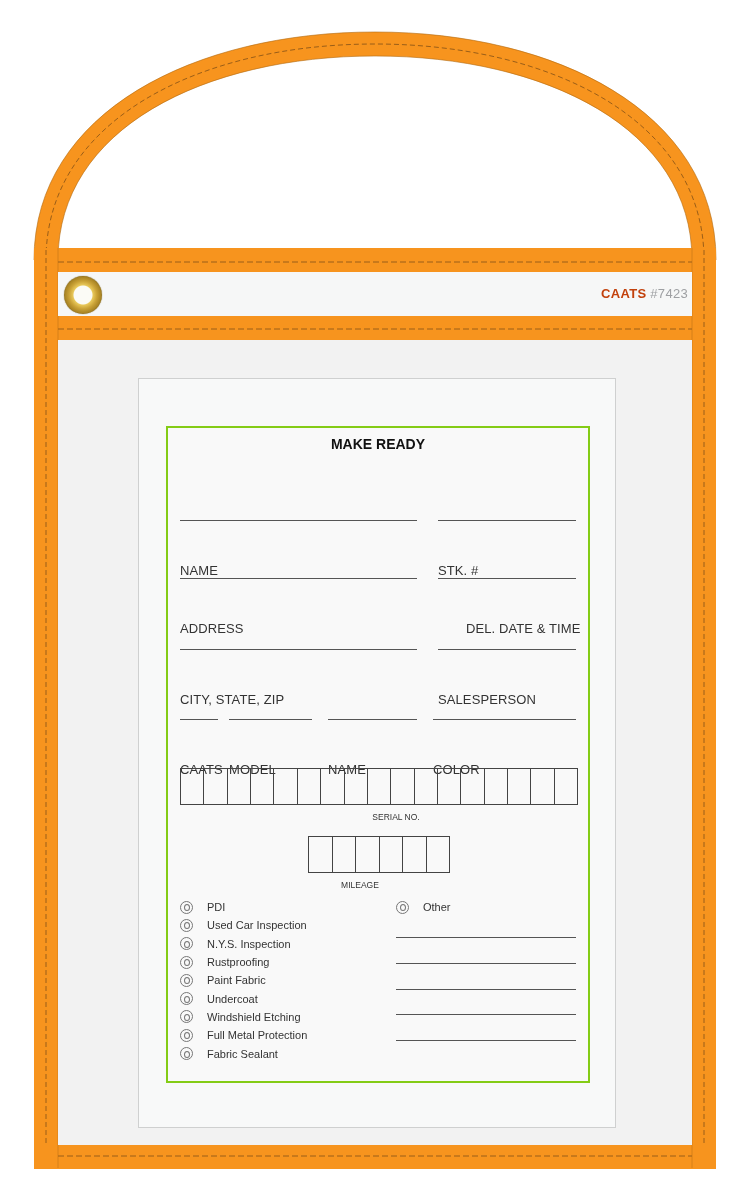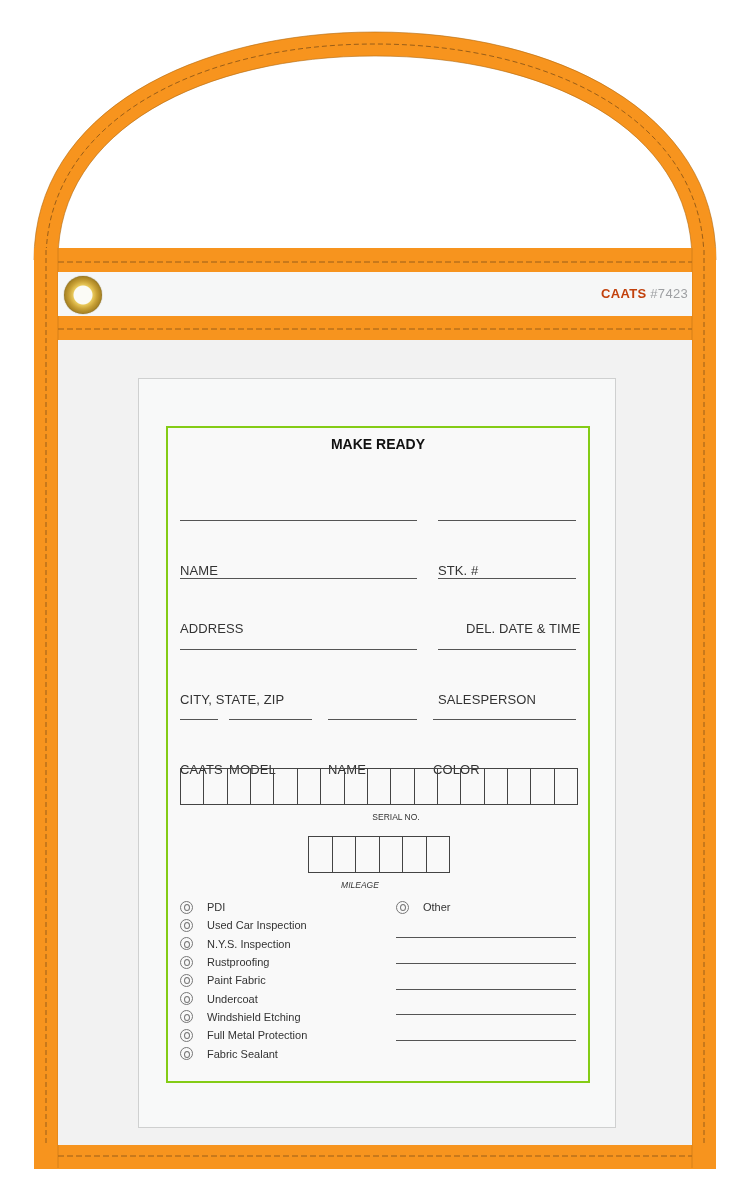--- a/index.html
+++ b/index.html
@@ -112,21 +112,21 @@
   <div class="abs center-lbl" style="left:0;width:456px;top:384px;">SERIAL NO.</div>
 
   <div class="abs boxes" style="left:140px;top:408px;width:140px;">
     <span></span>
       <span></span>
       <span></span>
       <span></span>
       <span></span>
       <span></span>
   </div>
-  <div class="abs center-lbl" style="left:0;width:384px;top:452px;font-style:italic;">MILEAGE</div>
+  <div class="abs center-lbl" style="left:0;width:384px;top:452px;">MILEAGE</div>
 
   <div class="abs" style="left:12px;top:470px;">
     <div class="check">
         <span class="bullet"></span>
         <span>PDI</span>
       </div>
     <div class="check">
         <span class="bullet"></span>
         <span>Used Car Inspection</span>
       </div>

